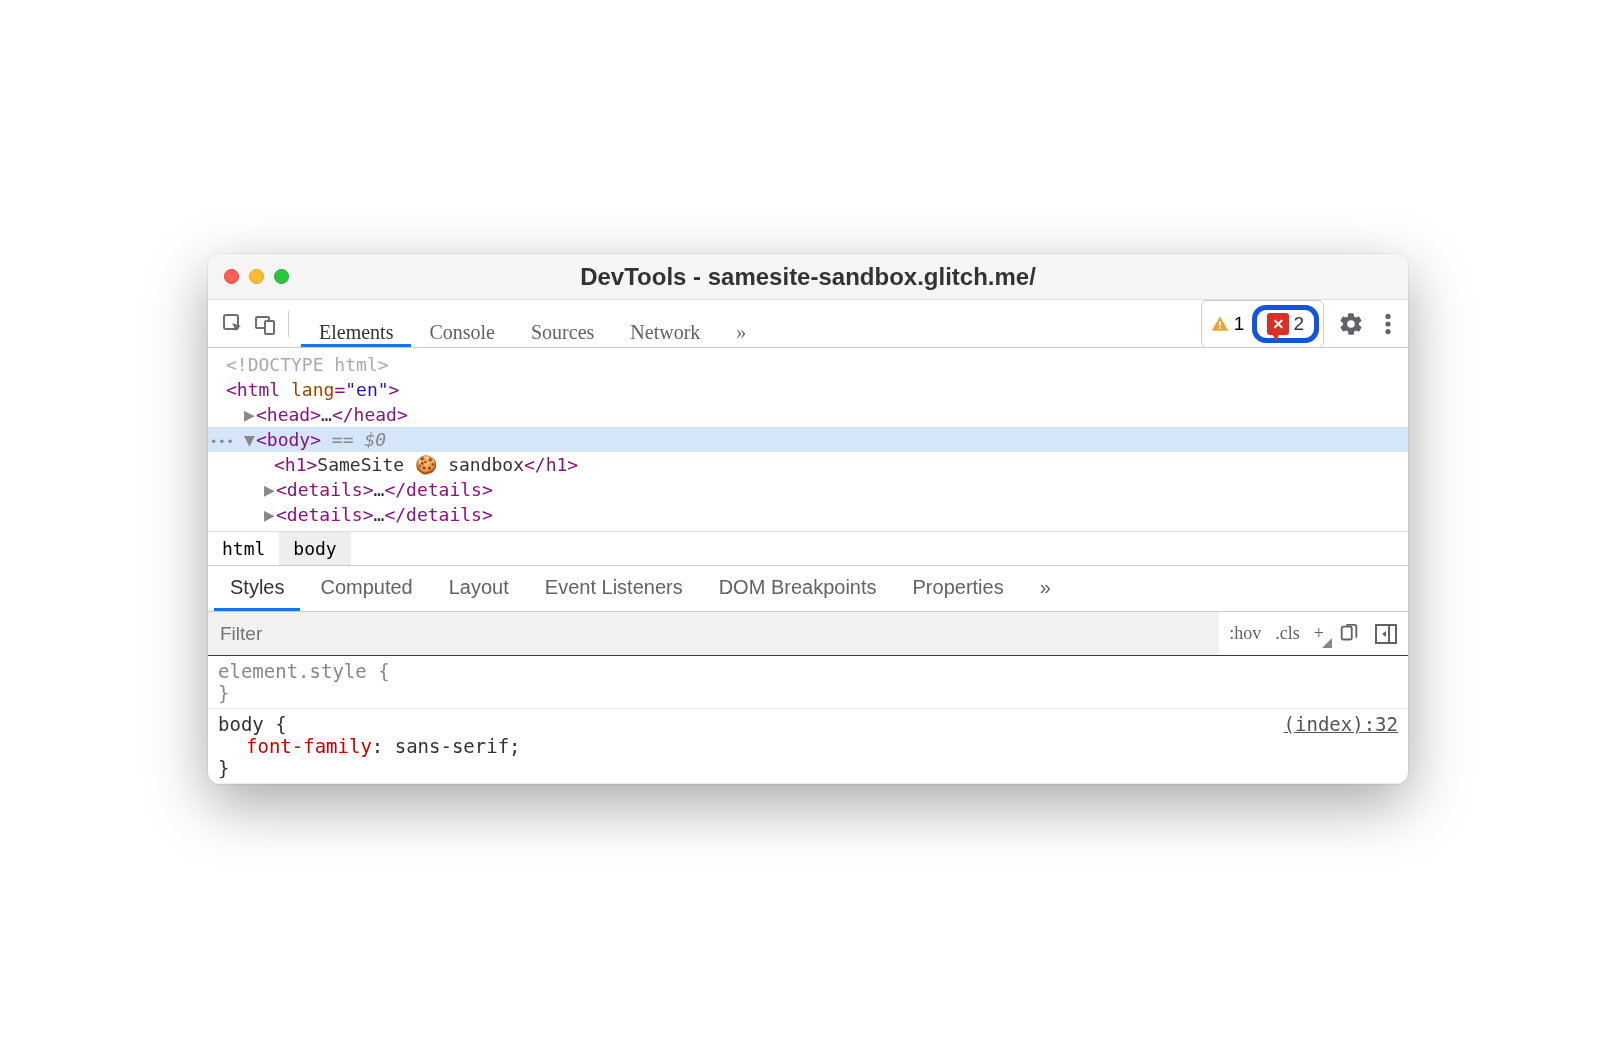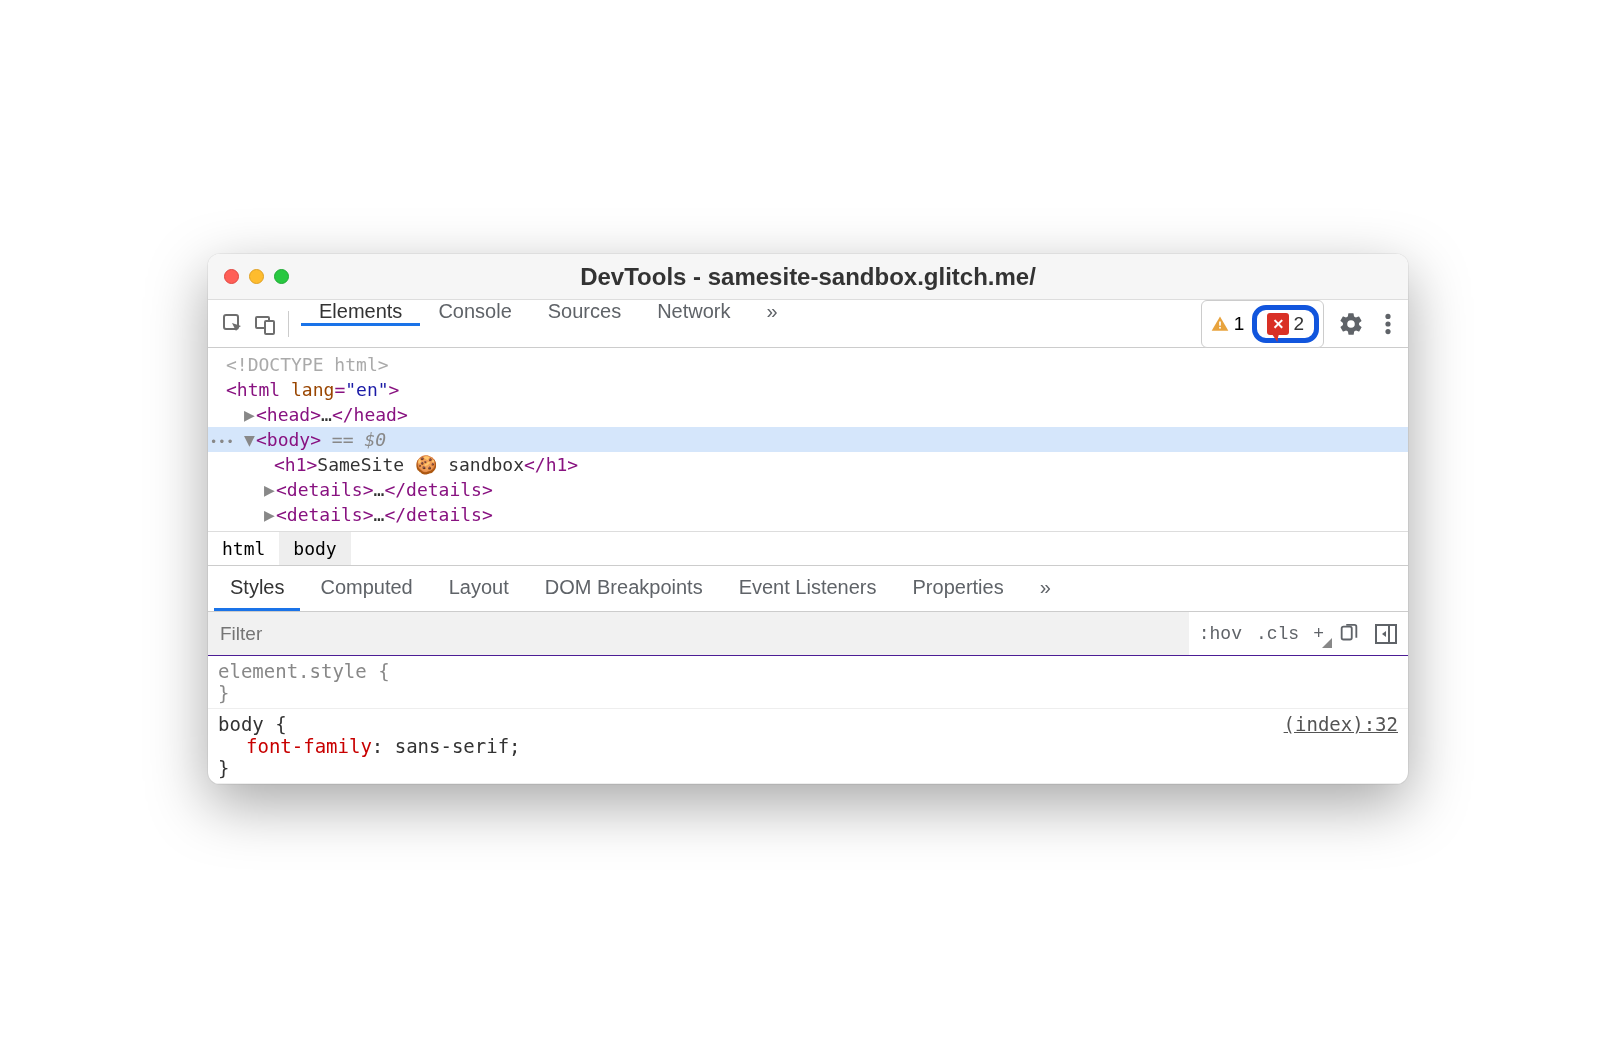--- a/index.html
+++ b/index.html
@@ -42,21 +42,21 @@
   .toolbar {
     display: flex; align-items: center; height: 48px;
     border-bottom: 1px solid #ccc; padding: 0 10px;
     gap: 2px;
   }
   .tool-icon {
     width: 30px; height: 30px; display: flex; align-items: center; justify-content: center;
     color: #6e6e6e; cursor: pointer;
   }
   .tool-sep { width: 1px; height: 26px; background: #ccc; margin: 0 10px 0 6px; }
-  .tabs { display: flex; flex: 1; height: 100%; align-items: flex-start; }
+  .tabs { display: flex; flex: 1; height: 100%; align-items: flex-end; font-family: Liberation Serif, serif; }
   .tab {
     padding: 0 18px; display: flex; align-items: center; color: #5f6368;
     font-size: 20px; cursor: pointer; border-bottom: 3px solid transparent;
   }
   .tab.active { color: #333; border-bottom-color: #1a73e8; }
   .toolbar-right { margin-left: auto; display: flex; align-items: center; gap: 8px; }
   .pill-group {
     display: flex; align-items: center; gap: 4px; border: 1px solid #ccc;
     border-radius: 6px; padding: 4px; background: #fff;
   }
@@ -118,21 +118,21 @@
     display: flex; align-items: center; border-bottom: 1px solid #4c1d95;
     background: #fff; height: 44px;
   }
   .filter-input {
     flex: 1; border: none; background: #f1f1f1; height: 100%;
     font-size: 19px; padding: 0 12px; color: #666; outline: none;
     font-family: inherit;
   }
   .filter-btns {
     display: flex; align-items: center; gap: 14px; padding: 0 10px;
-    font-family: Liberation Mono, monospace; font-size: 18px; color: #5f6368;
+    font-family: Liberation Serif, serif; font-size: 18px; color: #5f6368;
   }
   .filter-btn { cursor: pointer; display: flex; align-items: center; }
   .corner-tri { position: relative; }
   .corner-tri::after {
     content: ""; position: absolute; right: -8px; bottom: -4px;
     border: 5px solid transparent; border-bottom-color: #888; border-right-color: #888;
   }
 
   .styles-content {
     font-family: Menlo, Consolas, monospace; font-size: 19px;
@@ -242,22 +242,22 @@
 
   <div class="breadcrumb">
     <div class="crumb">html</div>
     <div class="crumb active">body</div>
   </div>
 
   <div class="subpanel-tabs">
     <div class="subtab active">Styles</div>
     <div class="subtab">Computed</div>
     <div class="subtab">Layout</div>
+    <div class="subtab">Event Listeners</div>
     <div class="subtab">DOM Breakpoints</div>
-    <div class="subtab">Event Listeners</div>
     <div class="subtab">Properties</div>
     <div class="subtab">»</div>
   </div>
 
   <div class="filter-bar">
     <input class="filter-input" placeholder="Filter" style="">
     <div class="filter-btns">
       <div class="filter-btn">:hov</div>
       <div class="filter-btn">.cls</div>
       <div class="filter-btn corner-tri">+</div>

